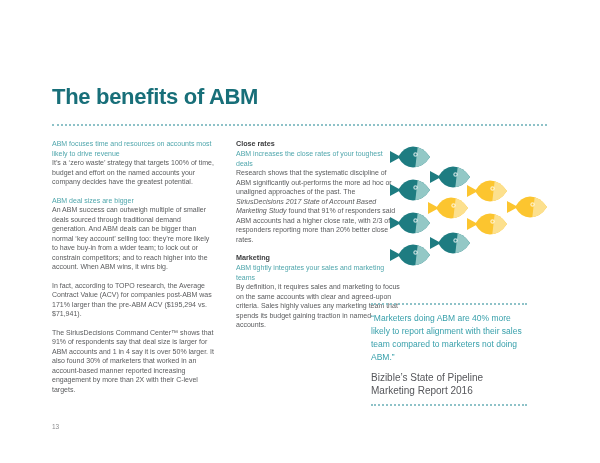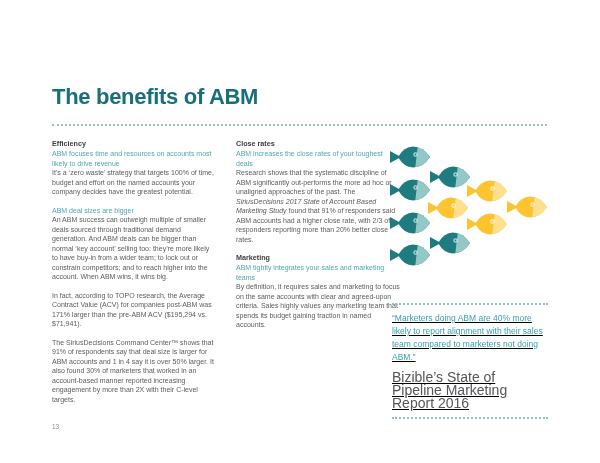--- a/index.html
+++ b/index.html
@@ -16,36 +16,35 @@
   .col{position:absolute;top:139px;font-size:7px;line-height:9.5px;color:#5a5b5d;}
   .col-left{left:52px;width:163px;}
   .col-middle{left:236px;width:164px;}
   .col section{margin:0 0 9px 0;}
   .col h3{margin:0;font-size:7.2px;line-height:10px;font-weight:bold;color:#3c3d3f;}
   .sub{margin:0;color:#4fa6ac;}
   .body{margin:0;}
   .para{margin-top:9px;}
   em{font-style:italic;}
   .fish-school{position:absolute;left:0;top:0;width:600px;height:463px;pointer-events:none;}
-  .quote-block{position:absolute;left:392px;top:303px;width:156px;text-decoration:underline;}
+  .quote-block{position:absolute;left:371px;top:303px;width:156px;}
   .quote-text{margin:7px 0 0 0;font-size:8.5px;line-height:13px;color:#38a0ab;}
-  .quote-attr{margin:7px 0 7px 0;font-size:14px;line-height:13px;color:#55565a;}
+  .quote-attr{margin:7px 0 7px 0;font-size:10px;line-height:13px;color:#55565a;}
   .page-number{position:absolute;left:52px;top:423px;font-size:6.5px;color:#8a8b8d;}
 </style>
 </head>
 <body>
 
 <div class="page">
 
   <h1 class="title">The benefits of ABM</h1>
   <div class="rule title-rule"></div>
 
   <div class="col col-left">
     <section>
-      <h3>Efficiency</h3>
       <p class="sub">ABM focuses time and resources on accounts most likely to drive revenue</p>
       <p class="body">It’s a ‘zero waste’ strategy that targets 100% of time, budget and effort on the named accounts your company decides have the greatest potential.</p>
     </section>
     <section>
       <p class="sub">ABM deal sizes are bigger</p>
       <p class="body">An ABM success can outweigh multiple of smaller deals sourced through traditional demand generation. And ABM deals can be bigger than normal ‘key account’ selling too: they’re more likely to have buy-in from a wider team; to lock out or constrain competitors; and to reach higher into the account. When ABM wins, it wins big.</p>
       <p class="body para">In fact, according to TOPO research, the Average Contract Value (ACV) for companies post-ABM was 171% larger than the pre-ABM ACV ($195,294 vs. $71,941).</p>
       <p class="body para">The SiriusDecisions Command Center™ shows that 91% of respondents say that deal size is larger for ABM accounts and 1 in 4 say it is over 50% larger. It also found 30% of marketers that worked in an account-based manner reported increasing engagement by more than 2X with their C-level targets.</p>
     </section>
   </div>

